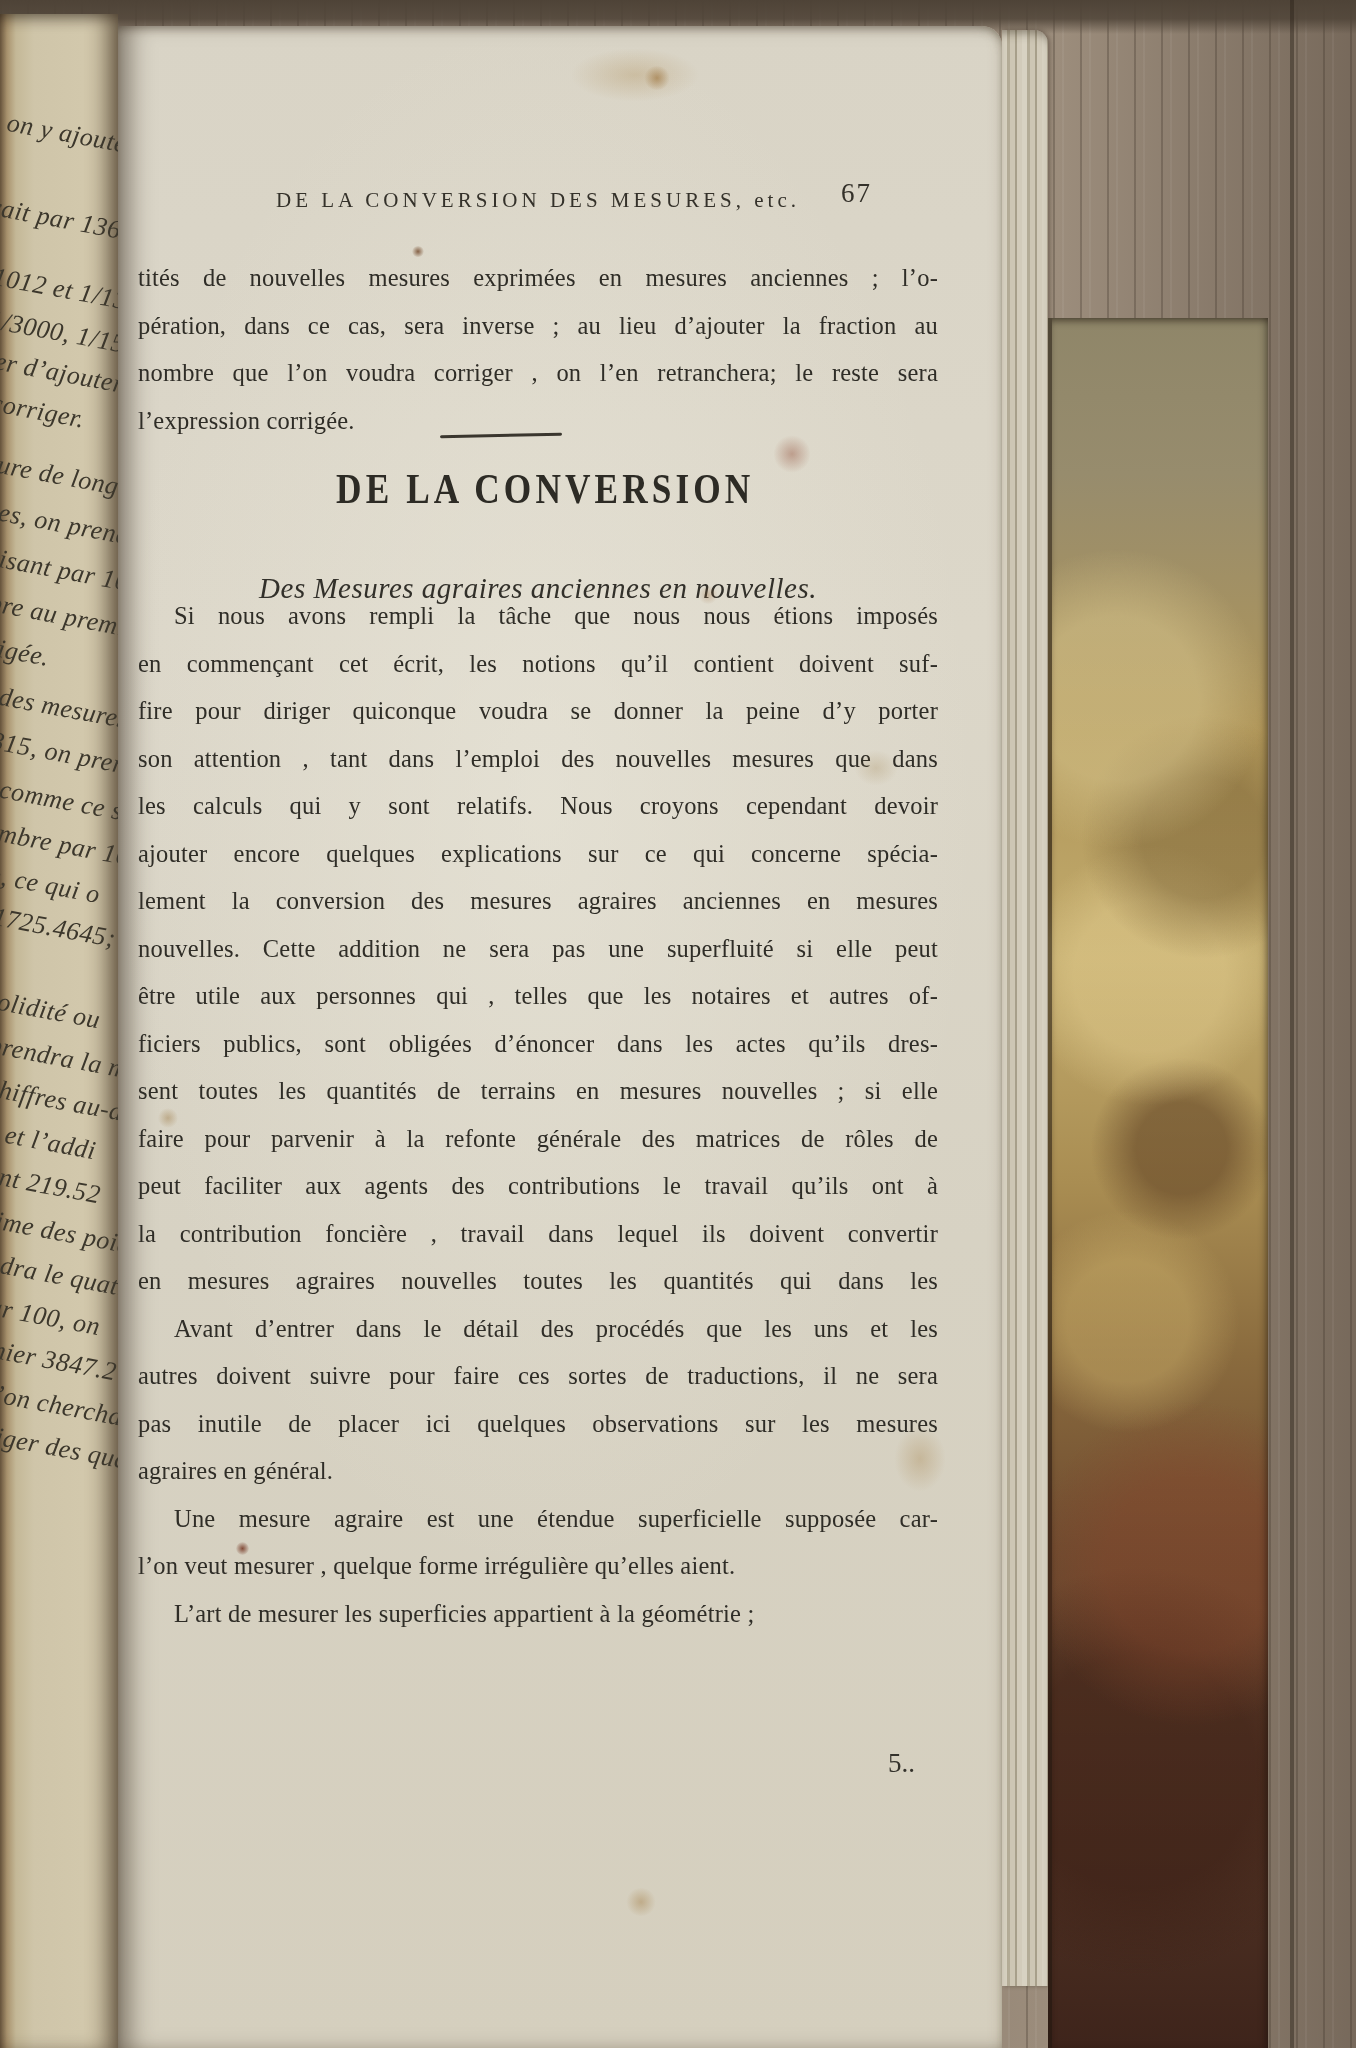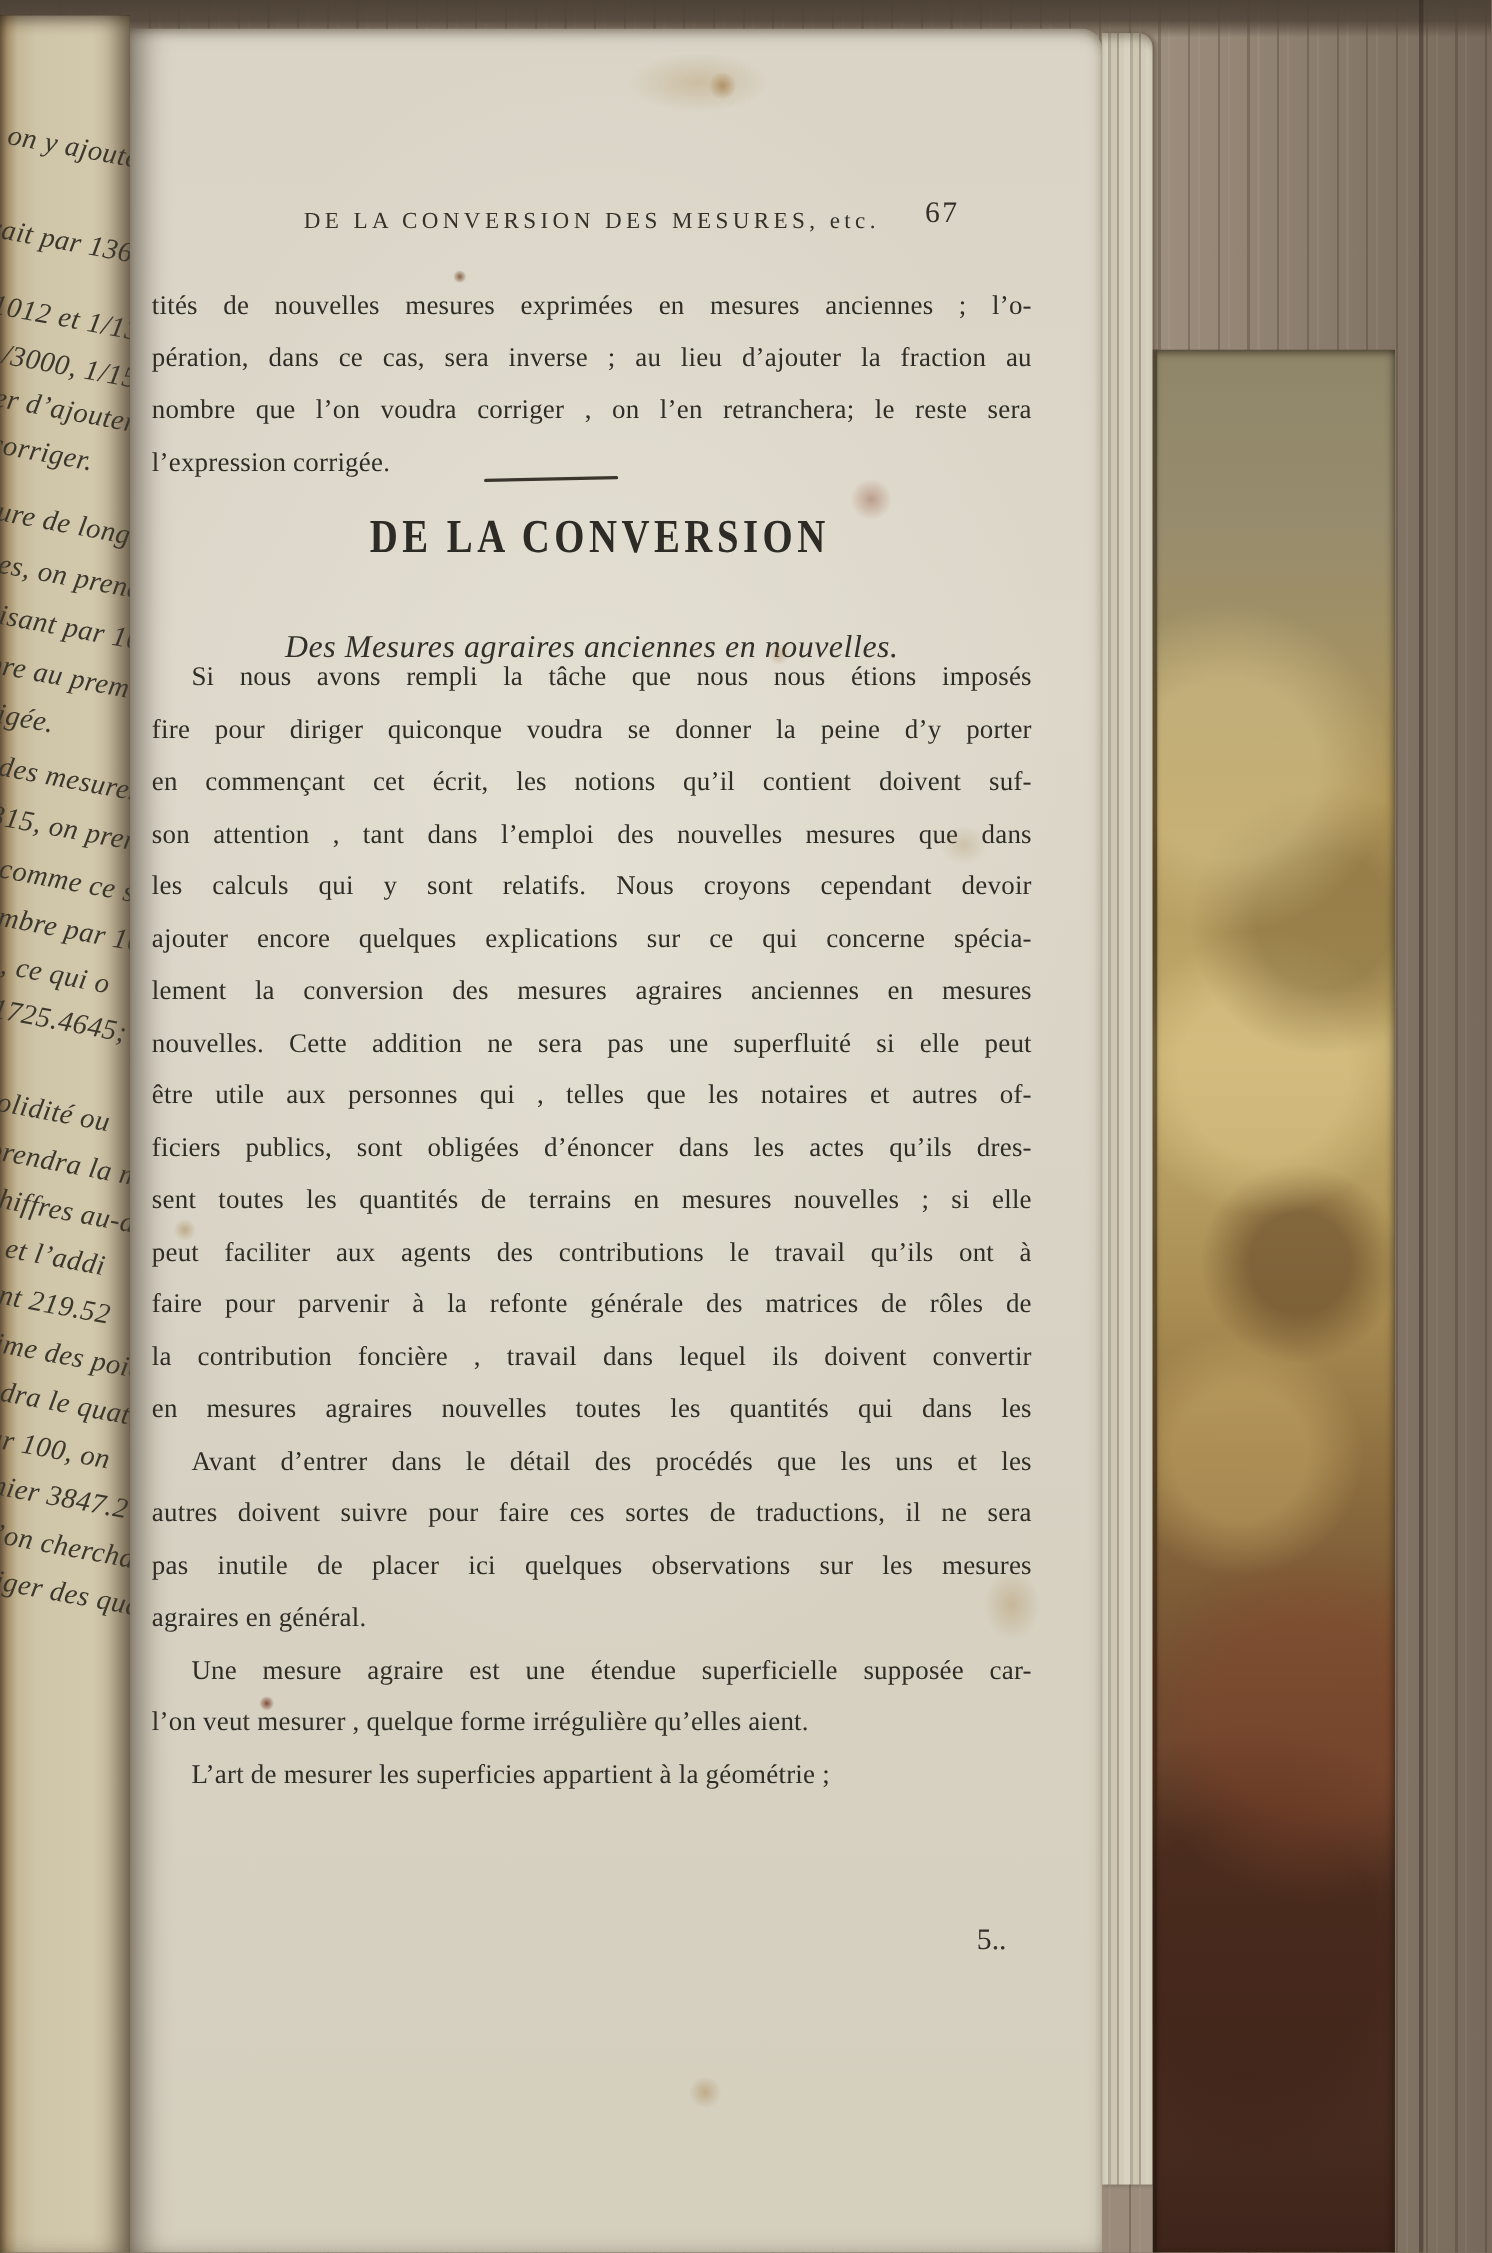--- a/index.html
+++ b/index.html
@@ -150,32 +150,32 @@
         <div class="pline">nombre que l’on voudra corriger , on l’en retranchera; le reste sera</div>
         <div class="pline pline-last">l’expression corrigée.</div>
       </div>
 
     <div class="sec-rule"></div>
     <div class="col sec-title">DE LA CONVERSION</div>
     <div class="col sec-subtitle">Des Mesures agraires anciennes en nouvelles.</div>
 
     <div class="col bodytext">
         <div class="pline indent">Si nous avons rempli la tâche que nous nous étions imposés</div>
+        <div class="pline">en commençant cet écrit, les notions qu’il contient doivent suf-</div>
         <div class="pline">fire pour diriger quiconque voudra se donner la peine d’y porter</div>
-        <div class="pline">en commençant cet écrit, les notions qu’il contient doivent suf-</div>
         <div class="pline">son attention , tant dans l’emploi des nouvelles mesures que dans</div>
         <div class="pline">les calculs qui y sont relatifs. Nous croyons cependant devoir</div>
         <div class="pline">ajouter encore quelques explications sur ce qui concerne spécia-</div>
         <div class="pline">lement la conversion des mesures agraires anciennes en mesures</div>
         <div class="pline">nouvelles. Cette addition ne sera pas une superfluité si elle peut</div>
         <div class="pline">être utile aux personnes qui , telles que les notaires et autres of-</div>
         <div class="pline">ficiers publics, sont obligées d’énoncer dans les actes qu’ils dres-</div>
         <div class="pline">sent toutes les quantités de terrains en mesures nouvelles ; si elle</div>
+        <div class="pline">faire pour parvenir à la refonte générale des matrices de rôles de</div>
         <div class="pline">peut faciliter aux agents des contributions le travail qu’ils ont à</div>
-        <div class="pline">faire pour parvenir à la refonte générale des matrices de rôles de</div>
         <div class="pline">la contribution foncière , travail dans lequel ils doivent convertir</div>
         <div class="pline">en mesures agraires nouvelles toutes les quantités qui dans les</div>
         <div class="pline indent">Avant d’entrer dans le détail des procédés que les uns et les</div>
         <div class="pline">autres doivent suivre pour faire ces sortes de traductions, il ne sera</div>
         <div class="pline">pas inutile de placer ici quelques observations sur les mesures</div>
         <div class="pline pline-last">agraires en général.</div>
         <div class="pline indent">Une mesure agraire est une étendue superficielle supposée car-</div>
         <div class="pline pline-last">l’on veut mesurer , quelque forme irrégulière qu’elles aient.</div>
         <div class="pline pline-last indent">L’art de mesurer les superficies appartient à la géométrie ;</div>
       </div>

